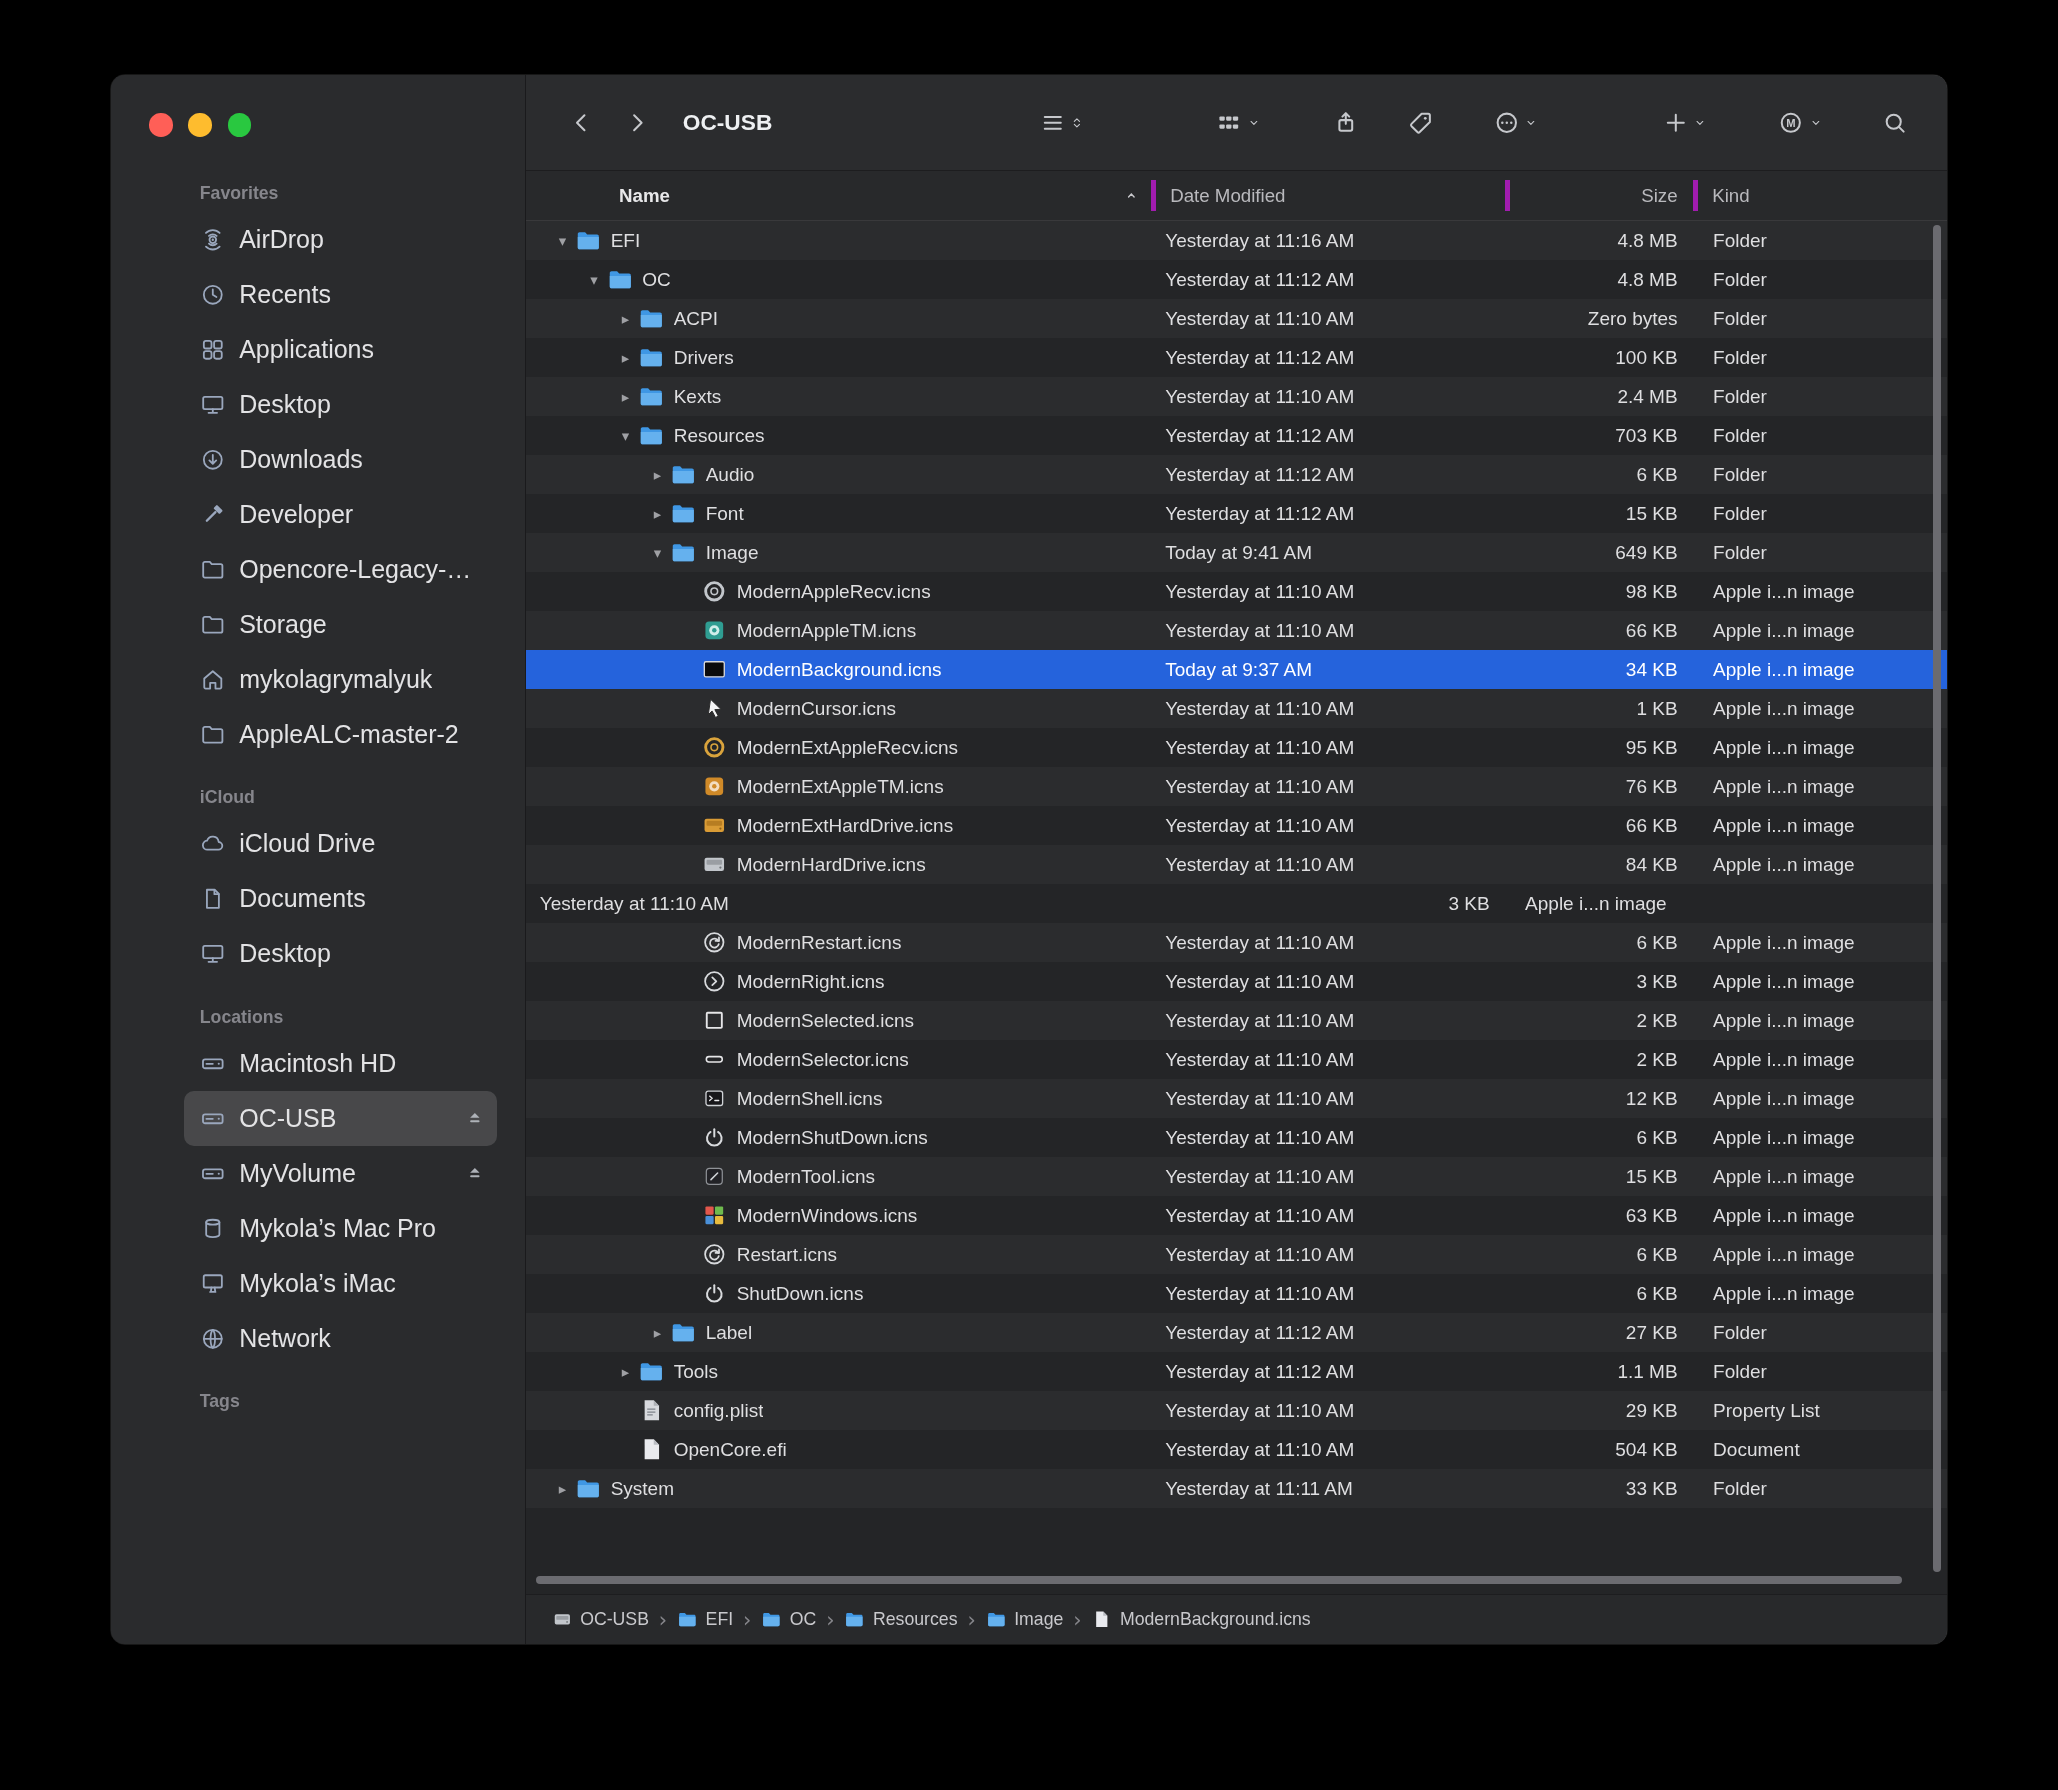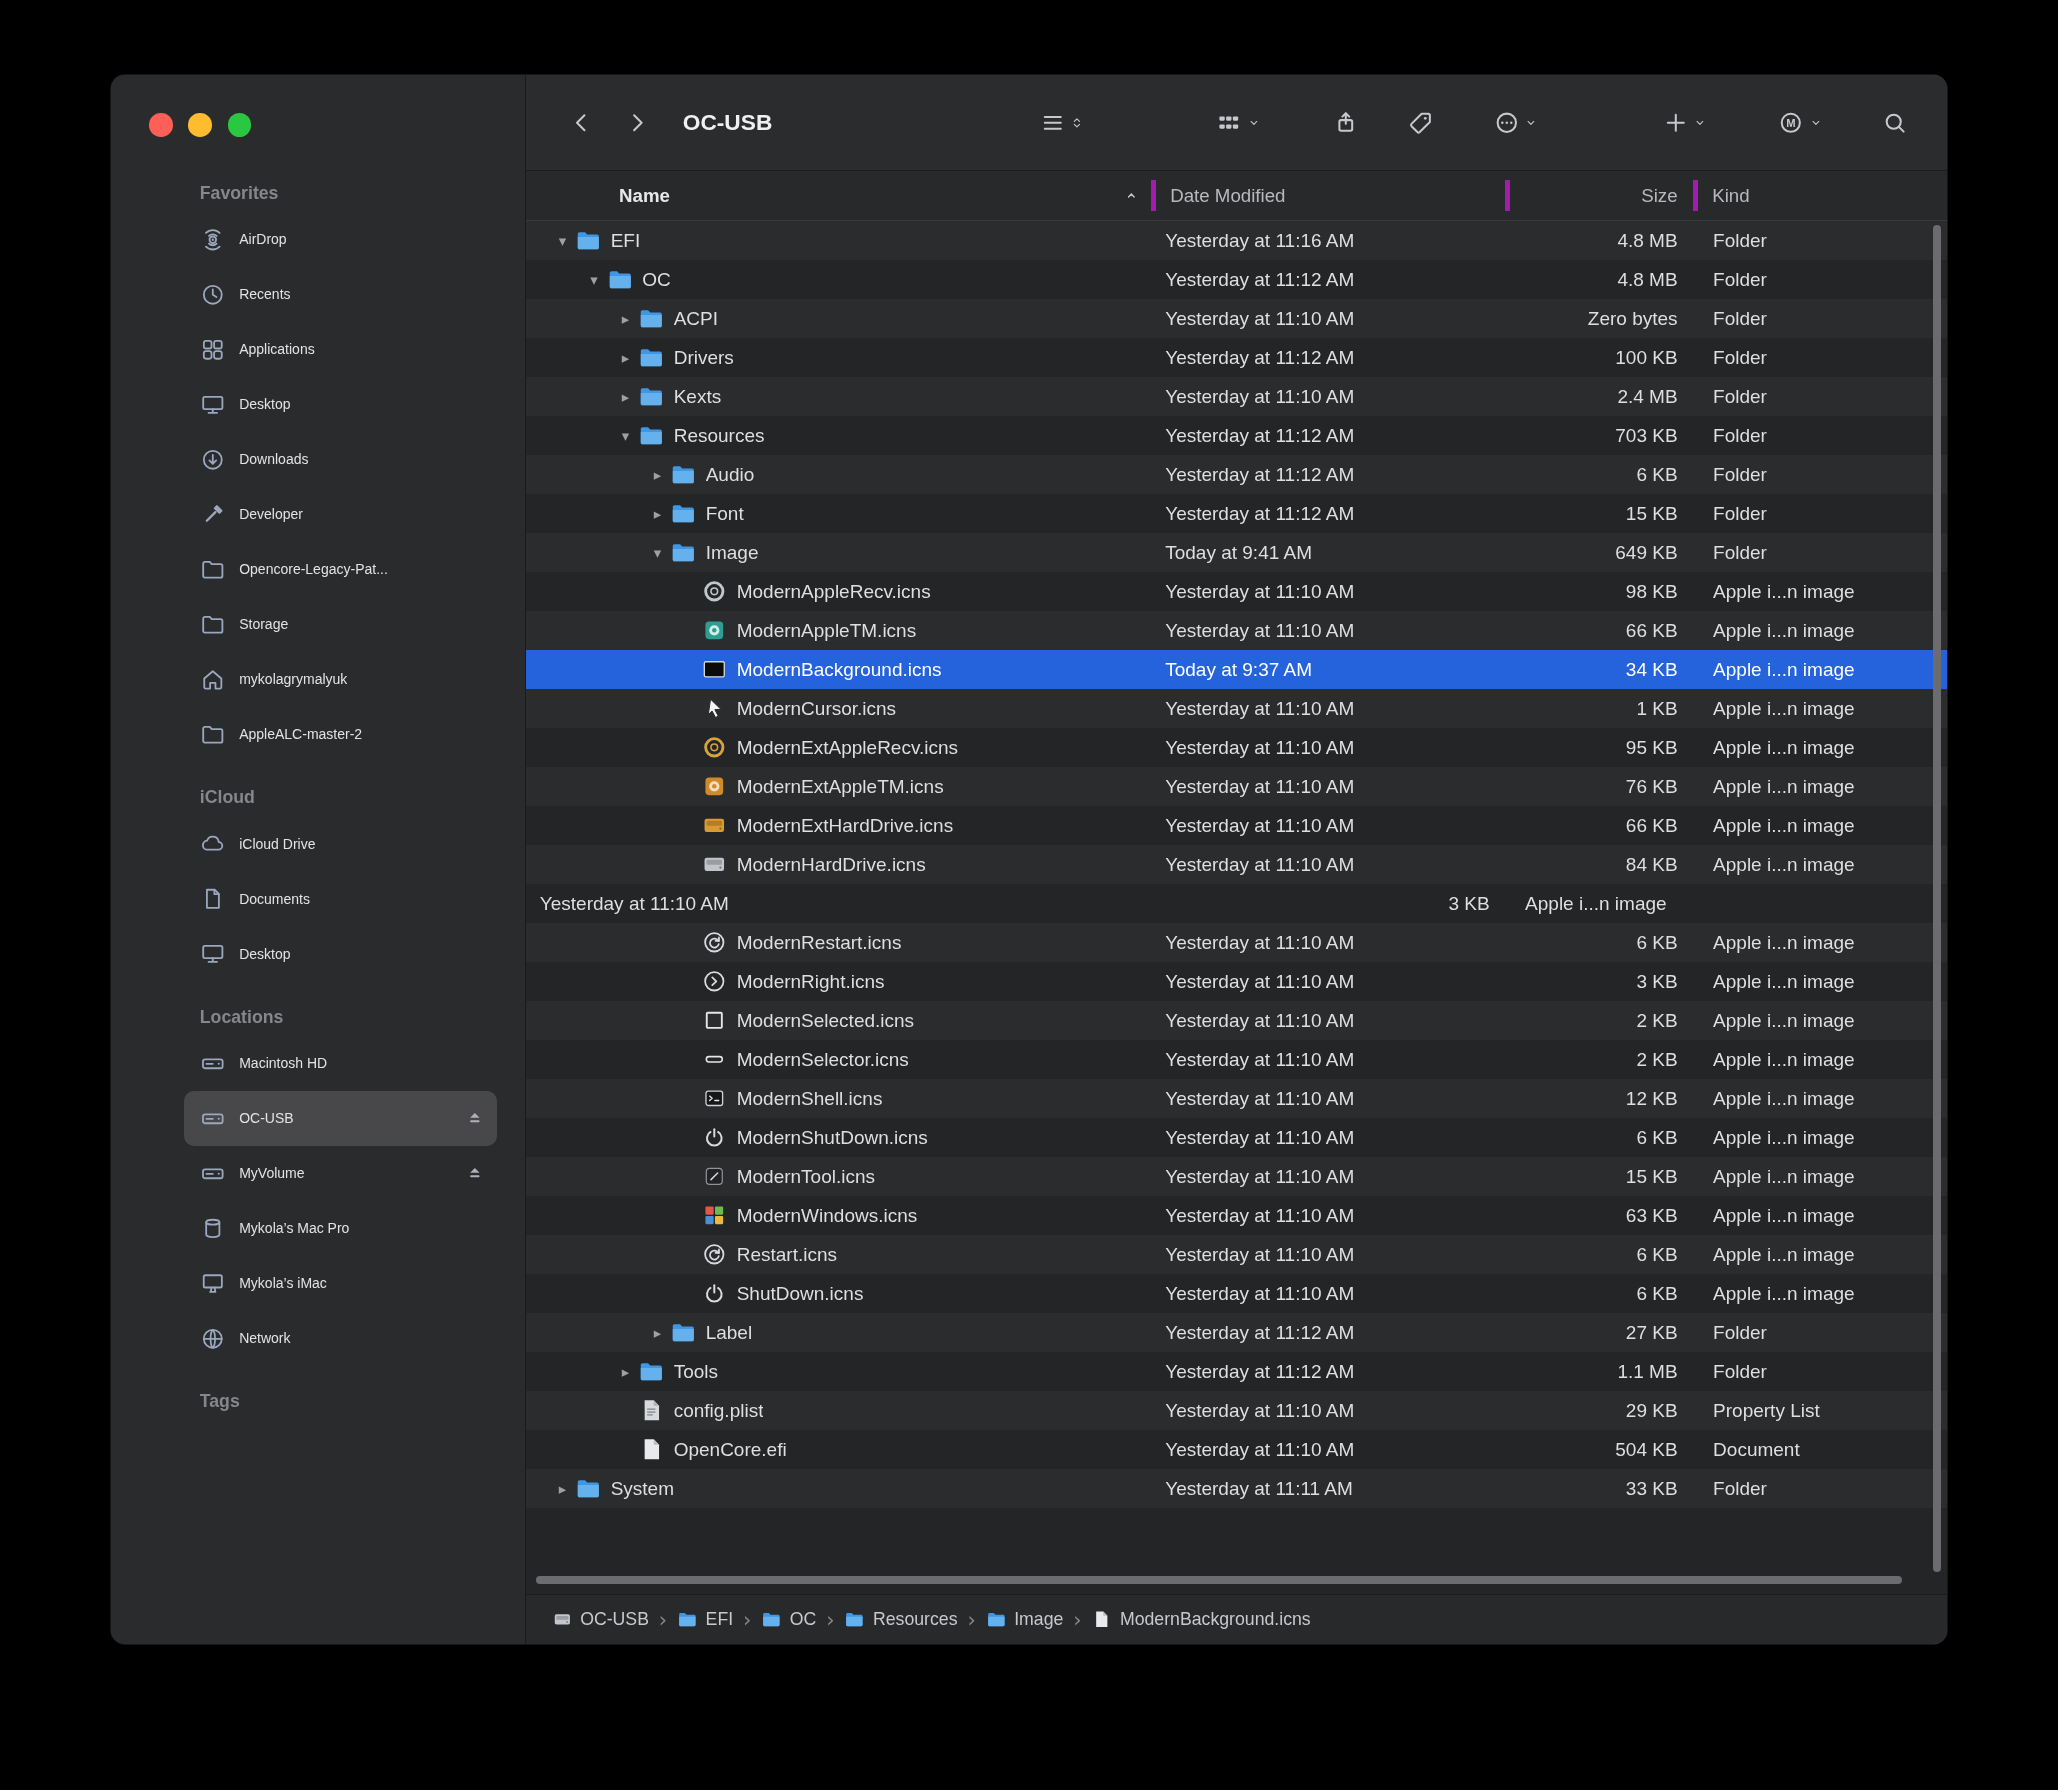--- a/index.html
+++ b/index.html
@@ -16,21 +16,21 @@
   
   .sidebar{width:414px;flex:none;background:#2a2b2d;border-right:1px solid #1a1a1c;position:relative;}
   .traffic{position:absolute;top:38px;left:38px;display:flex;gap:15.8px;}
   .tl{width:23.6px;height:23.6px;border-radius:50%;}
   .tl.red{background:var(--tl-red,#ff5f57);}
   .tl.yellow{background:var(--tl-yellow,#febc2e);}
   .tl.green{background:var(--tl-green,#29c840);}
   .side-sections{position:absolute;top:108px;left:0;right:0;bottom:0;padding:0 28px;overflow:hidden;margin-left:45px;}
   .side-section{margin-bottom:25.6px;}
   .side-title{font-size:17.7px;font-weight:600;color:#86868c;padding:0 0 7.9px 15.8px;}
-  .side-item{height:55px;display:flex;align-items:center;gap:13.8px;padding:0 11.8px 0 15.8px;border-radius:9.9px;font-size:14px;color:#e3e3e5;white-space:nowrap;}
+  .side-item{height:55px;display:flex;align-items:center;gap:13.8px;padding:0 11.8px 0 15.8px;border-radius:9.9px;font-size:25px;color:#e3e3e5;white-space:nowrap;}
   .side-item.selected{background:rgba(255,255,255,.14);}
   .side-icon{width:25.6px;height:25.6px;flex:none;}
   .side-label{overflow:hidden;text-overflow:ellipsis;}
   .eject{margin-left:auto;width:21.7px;height:21.7px;flex:none;}
   .svgi svg,.side-icon svg,.tb-ic svg,.tb-chev svg,.file-ic svg,.pb-icon svg,.eject svg,.sorticon svg{width:100%;height:100%;display:block;}
   
   .pane{flex:1;min-width:0;display:flex;flex-direction:column;background:#242527;}
   .toolbar{height:95px;flex:none;background:#2b2c2e;border-bottom:1px solid #1d1d1f;display:flex;align-items:center;padding-right:39px;}
   .tb-control{display:flex;align-items:center;gap:4.9px;flex:none;}
   .tb-ic{width:25.6px;height:25.6px;}

